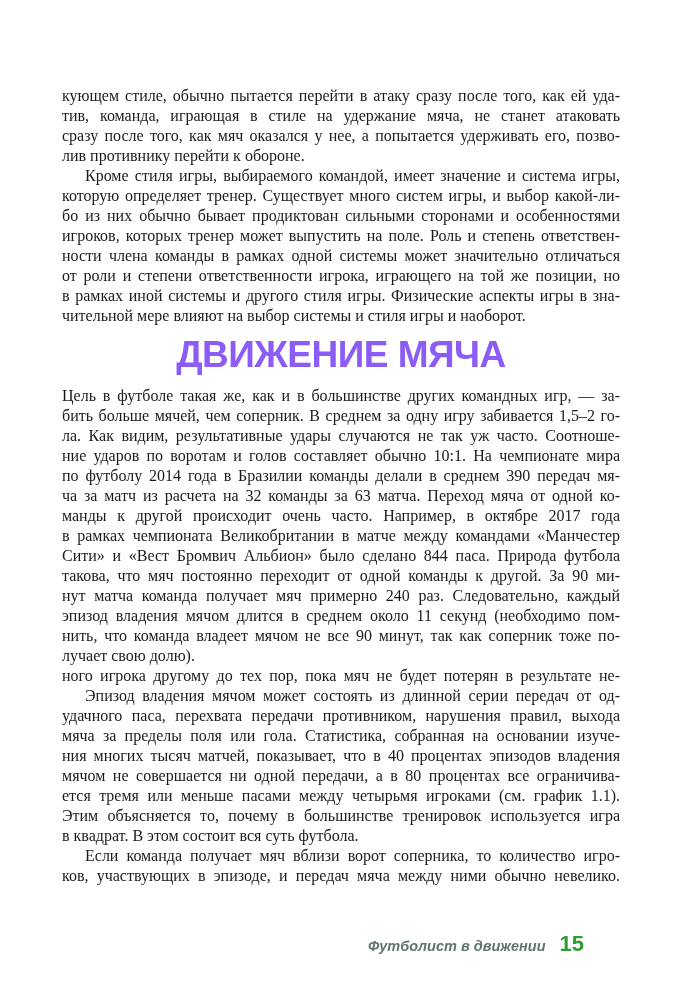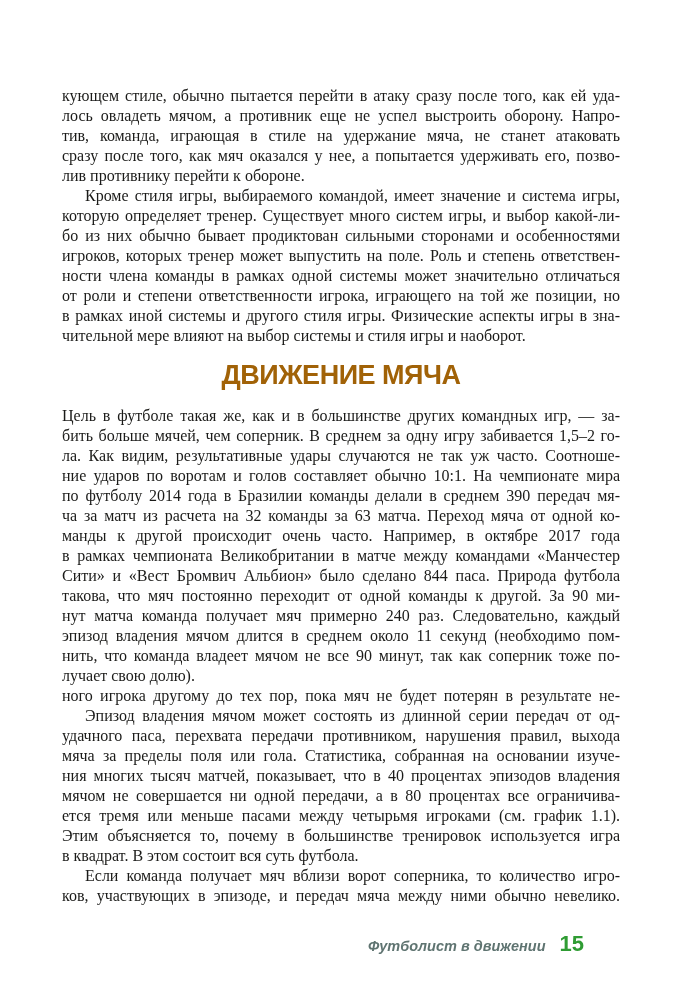--- a/index.html
+++ b/index.html
@@ -35,25 +35,25 @@
   .line.end {
     text-align-last: left;
   }
   .line.indent {
     text-indent: 23px;
   }
   .section-heading {
     margin: 12px 0 14px 0;
     font-family: "Liberation Sans", sans-serif;
     font-weight: bold;
-    font-size: 27px;
+    font-size: 37px;
     line-height: 34px;
     letter-spacing: -0.5px;
     text-align: center;
-    color: #a16207;
+    color: #8b5cf6;
   }
   .footer {
     position: absolute;
     top: 931px;
     right: 60px;
     display: flex;
     align-items: baseline;
     gap: 14px;
     font-family: "Liberation Sans", sans-serif;
   }
@@ -70,21 +70,20 @@
   }
 </style>
 </head>
 <body>
 
 <div class="page">
 
   <main class="text-column" id="text-column">
       <div class="para">
         <div class="line">кующем стиле, обычно пытается перейти в атаку сразу после того, как ей уда-</div>
-        <div class="line">лось овладеть мячом, а противник еще не успел выстроить оборону. Напро-</div>
         <div class="line">тив, команда, играющая в стиле на удержание мяча, не станет атаковать</div>
         <div class="line">сразу после того, как мяч оказался у нее, а попытается удерживать его, позво-</div>
         <div class="line end">лив противнику перейти к обороне.</div>
       </div>
       <div class="para">
         <div class="line indent">Кроме стиля игры, выбираемого командой, имеет значение и система игры,</div>
         <div class="line">которую определяет тренер. Существует много систем игры, и выбор какой-ли-</div>
         <div class="line">бо из них обычно бывает продиктован сильными сторонами и особенностями</div>
         <div class="line">игроков, которых тренер может выпустить на поле. Роль и степень ответствен-</div>
         <div class="line">ности члена команды в рамках одной системы может значительно отличаться</div>

